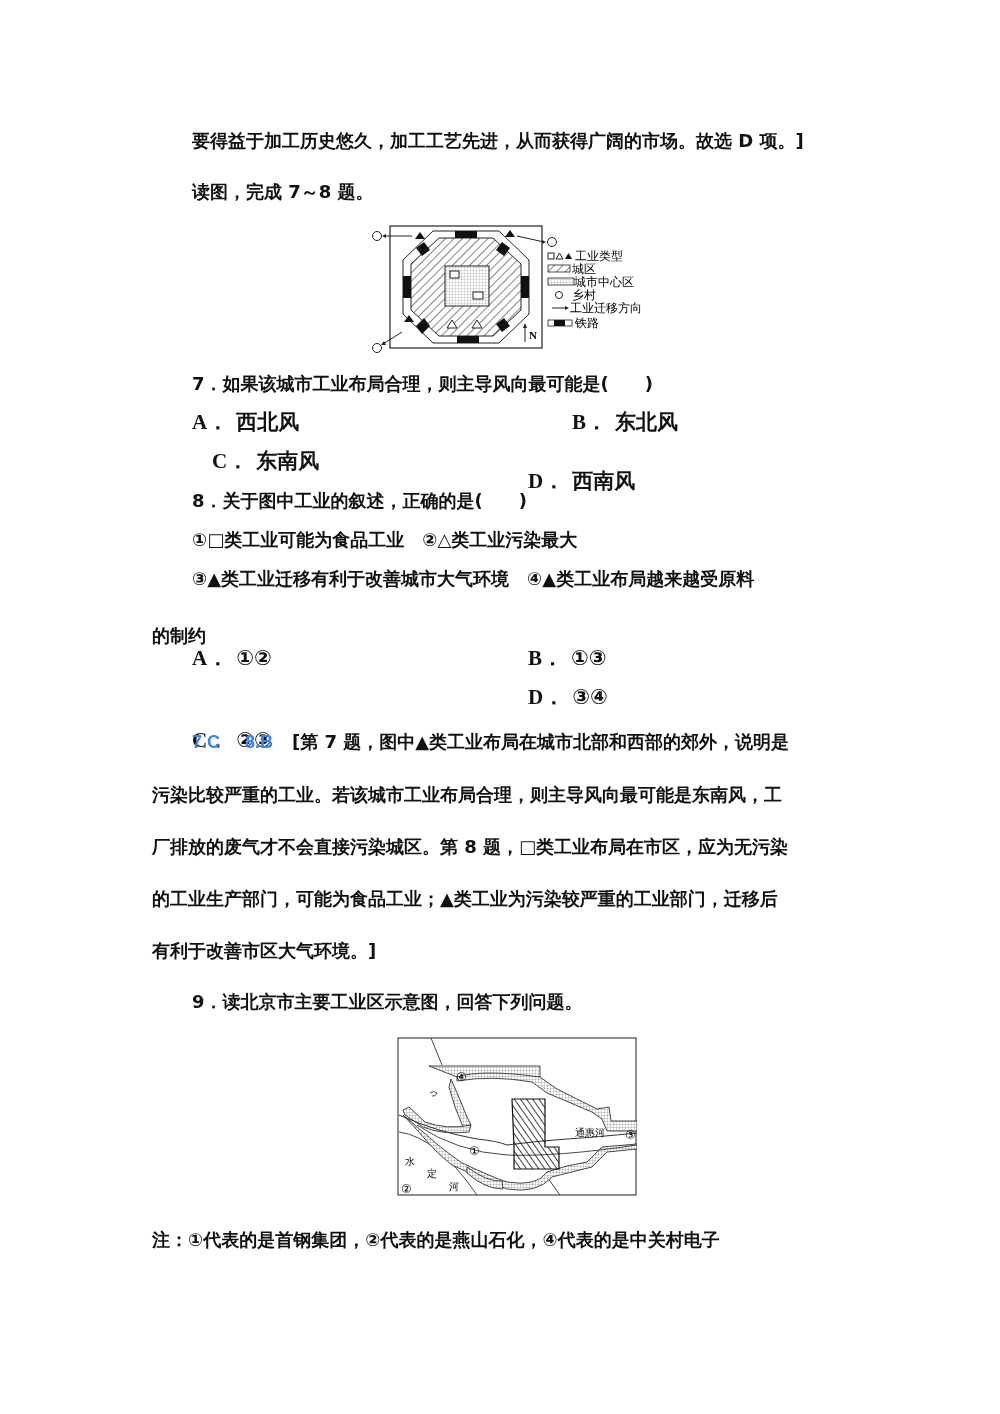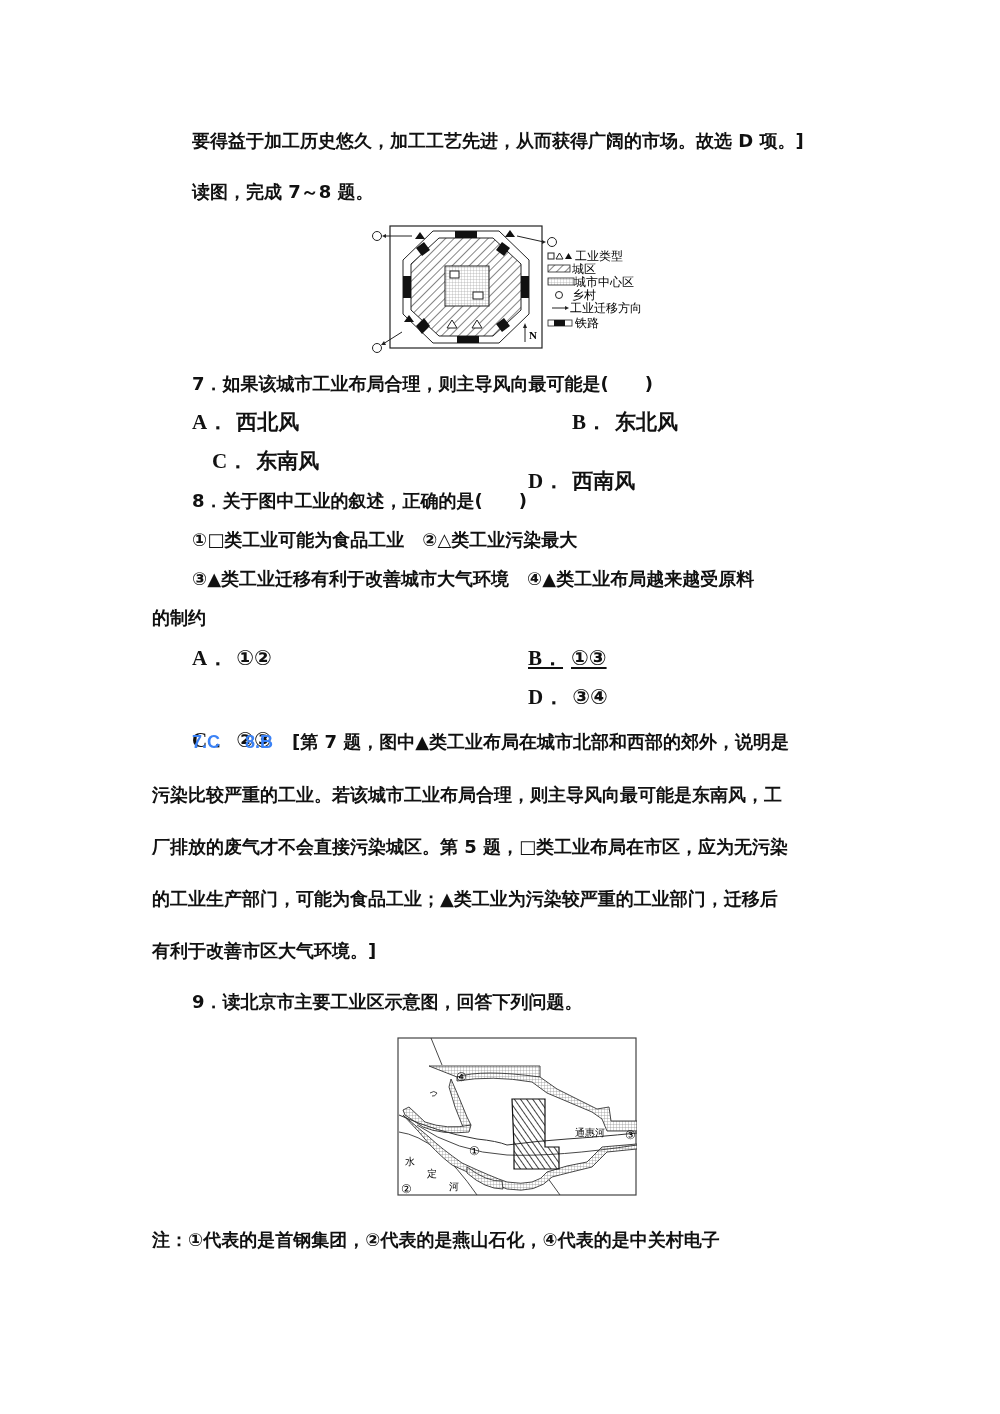--- a/index.html
+++ b/index.html
@@ -92,31 +92,31 @@
 
 <div class="line" style="left:192px; top:372px;">7．如果该城市工业布局合理，则主导风向最可能是(　　)</div>
 <div class="opt" style="left:192px; top:410px;"><span class="letter">A．</span><span>西北风</span></div>
 <div class="opt" style="left:528px; top:410px;margin-left:44px;"><span class="letter">B．</span><span>东北风</span></div>
 <div class="opt" style="left:184px; top:449px;margin-left:28px;"><span class="letter">C．</span><span>东南风</span></div>
 <div class="opt" style="left:528px; top:469px;"><span class="letter">D．</span><span>西南风</span></div>
 
 <div class="line" style="left:192px; top:489px;">8．关于图中工业的叙述，正确的是(　　)</div>
 <div class="line" style="left:192px; top:528px;">①□类工业可能为食品工业　②△类工业污染最大</div>
 <div class="line" style="left:192px; top:567px;">③▲类工业迁移有利于改善城市大气环境　④▲类工业布局越来越受原料</div>
-<div class="line" style="left:152px; top:606px;">的制约</div>
+<div class="line" style="left:152px; top:624px;">的制约</div>
 <div class="opt" style="left:192px; top:646px;"><span class="letter">A．</span><span>①②</span></div>
-<div class="opt" style="left:528px; top:646px;text-decoration:underline;"><span class="letter">B．</span><span>①③</span></div>
+<div class="opt" style="left:528px; top:646px;"><span class="letter">B．</span><span>①③</span></div>
 <div class="opt" style="left:192px; top:685px;margin-top:43px;"><span class="letter">C．</span><span>②③</span></div>
 <div class="opt" style="left:528px; top:685px;"><span class="letter">D．</span><span>③④</span></div>
 
 <div class="line" style="left:192px; top:730px;">
   <span class="red">7.C</span>&nbsp;&nbsp;&nbsp;&nbsp;<span class="red">8.B</span>&nbsp;&nbsp;&nbsp;<span>[第 7 题，图中▲类工业布局在城市北部和西部的郊外，说明是</span>
 </div>
 <div class="line" style="left:152px; top:783px;">污染比较严重的工业。若该城市工业布局合理，则主导风向最可能是东南风，工</div>
-<div class="line" style="left:152px; top:835px;">厂排放的废气才不会直接污染城区。第 5 题，□类工业布局在市区，应为无污染</div>
+<div class="line" style="left:152px; top:835px;">厂排放的废气才不会直接污染城区。第 8 题，□类工业布局在市区，应为无污染</div>
 <div class="line" style="left:152px; top:887px;">的工业生产部门，可能为食品工业；▲类工业为污染较严重的工业部门，迁移后</div>
 <div class="line" style="left:152px; top:939px;">有利于改善市区大气环境。]</div>
 
 <div class="line" style="left:192px; top:990px;">9．读北京市主要工业区示意图，回答下列问题。</div>
 
 <svg width="240" height="160" style="left:397px; top:1037px;" viewBox="0 0 240 160">
   <defs>
     <pattern id="dots" width="3" height="3" patternUnits="userSpaceOnUse">
       <rect width="3" height="3" fill="#fff"></rect>
       <path d="M0 0H3M0 0V3" stroke="#888" stroke-width="0.7"></path>

